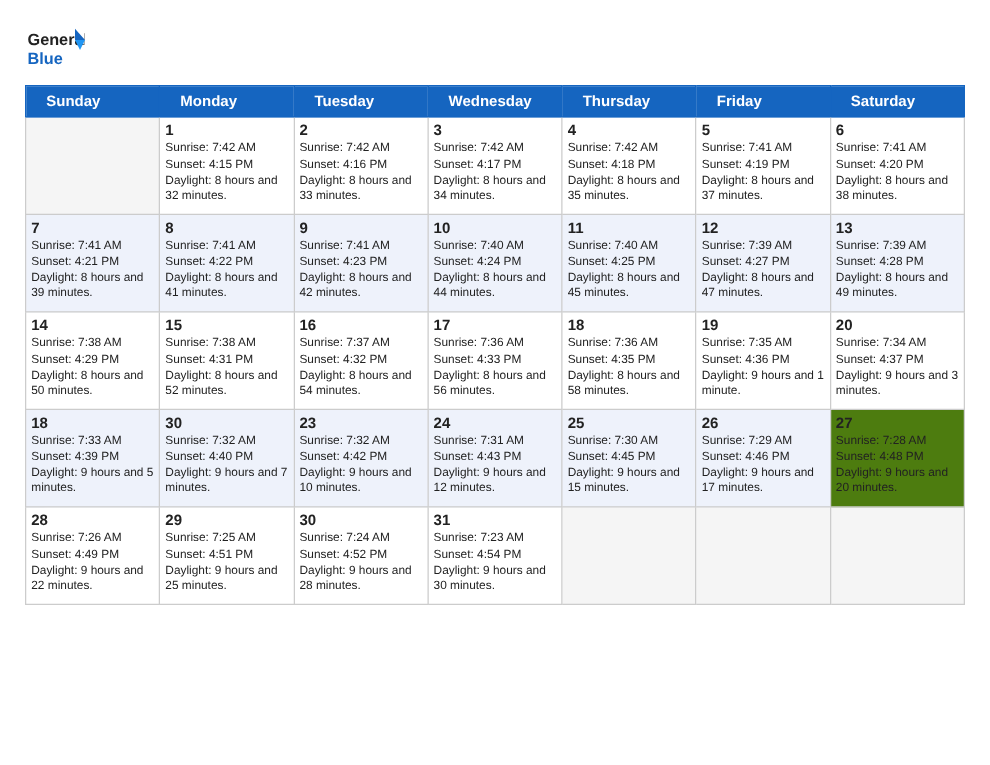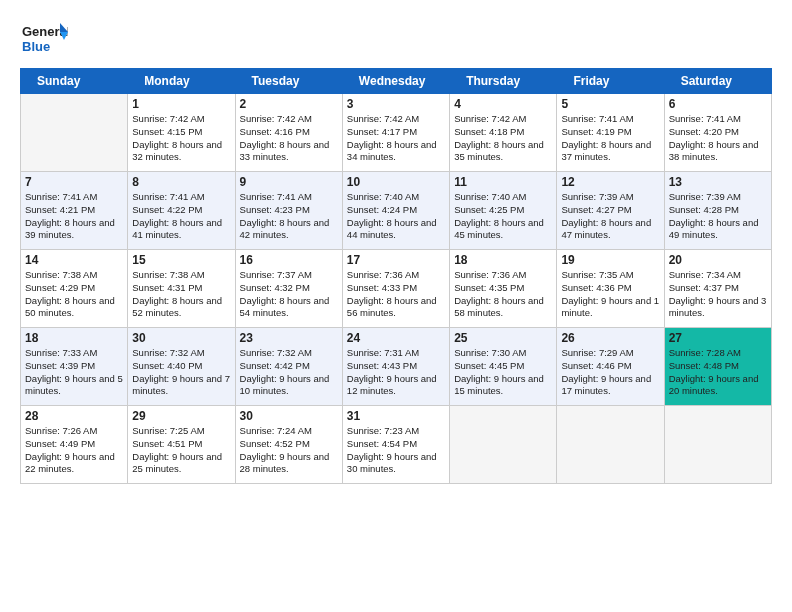--- a/index.html
+++ b/index.html
@@ -269,21 +269,21 @@
             <div class="cell-text" style="white-space: pre-line;">Sunrise: 7:30 AM
 Sunset: 4:45 PM
 Daylight: 9 hours and 15 minutes.</div>
           </td>
           <td style="background: rgb(238, 242, 251);">
             <div class="day-num">26</div>
             <div class="cell-text" style="white-space: pre-line;">Sunrise: 7:29 AM
 Sunset: 4:46 PM
 Daylight: 9 hours and 17 minutes.</div>
           </td>
-          <td style="background: #14b8a6;">
+          <td style="background: #4d7c0f;">
             <div class="day-num">27</div>
             <div class="cell-text" style="white-space: pre-line;">Sunrise: 7:28 AM
 Sunset: 4:48 PM
 Daylight: 9 hours and 20 minutes.</div>
           </td>
         </tr>
         <tr>
           <td style="background: rgb(255, 255, 255); border-radius: 16px;">
             <div class="day-num">28</div>
             <div class="cell-text" style="white-space: pre-line;">Sunrise: 7:26 AM

